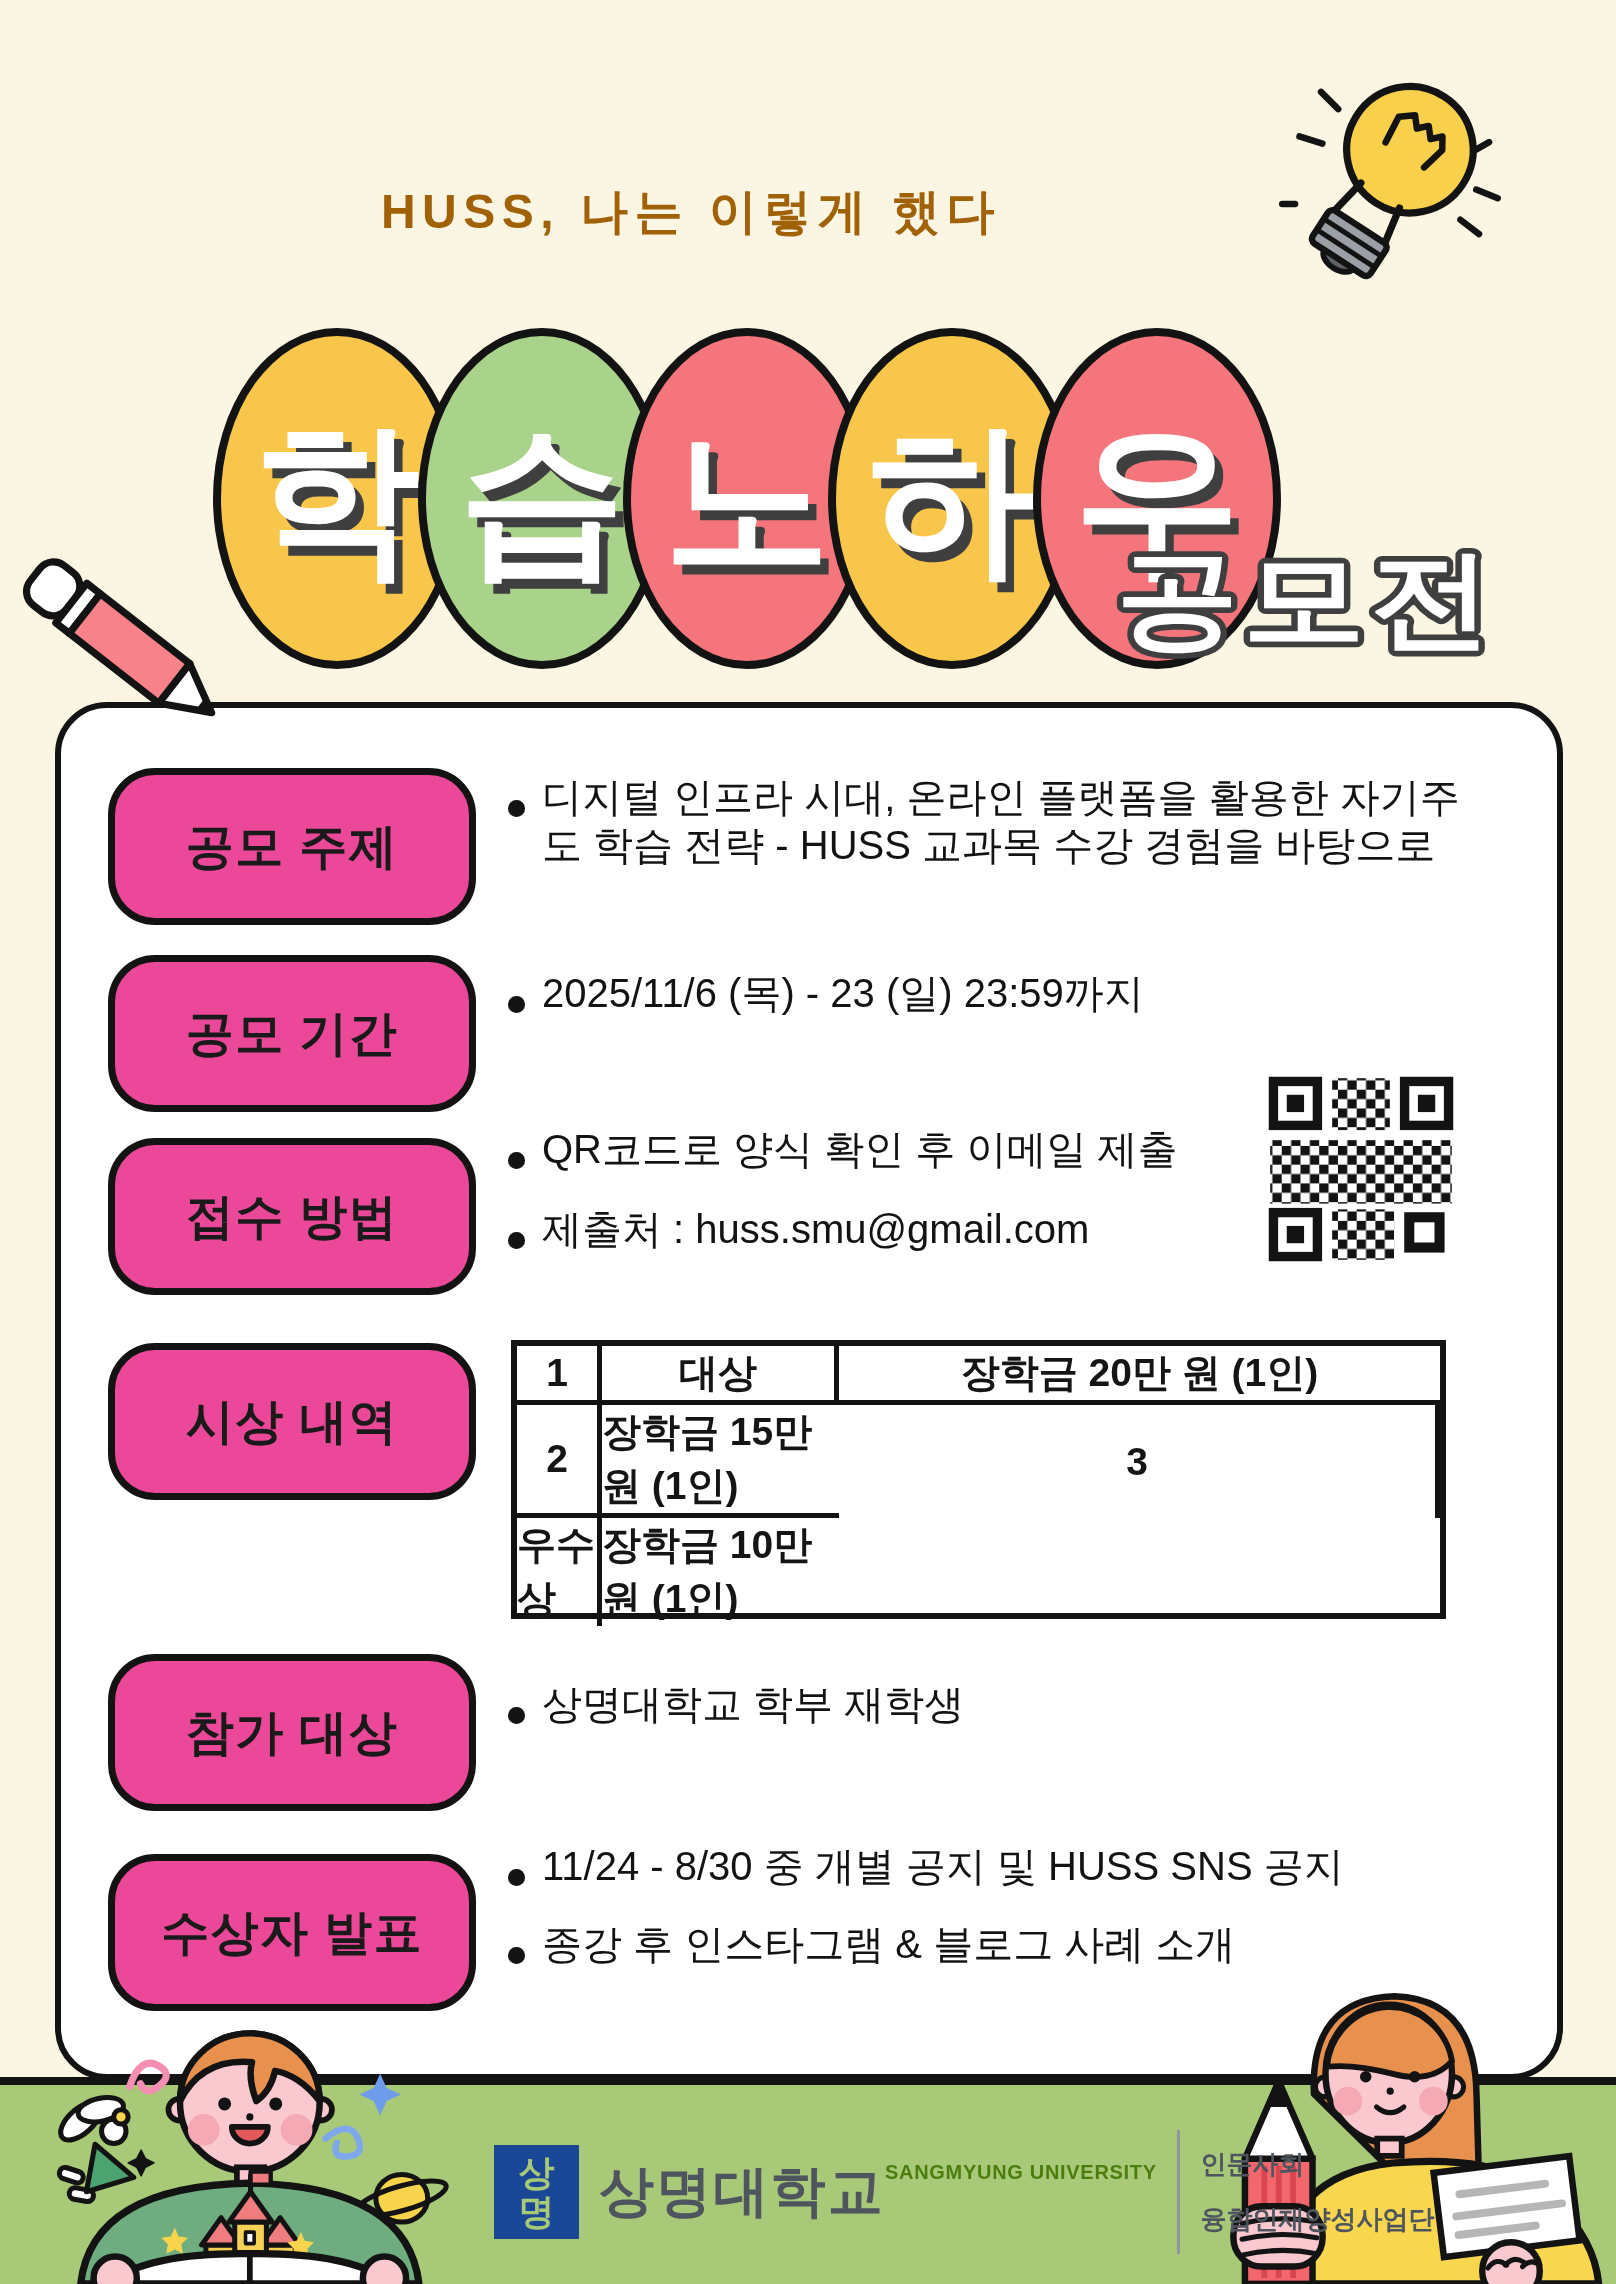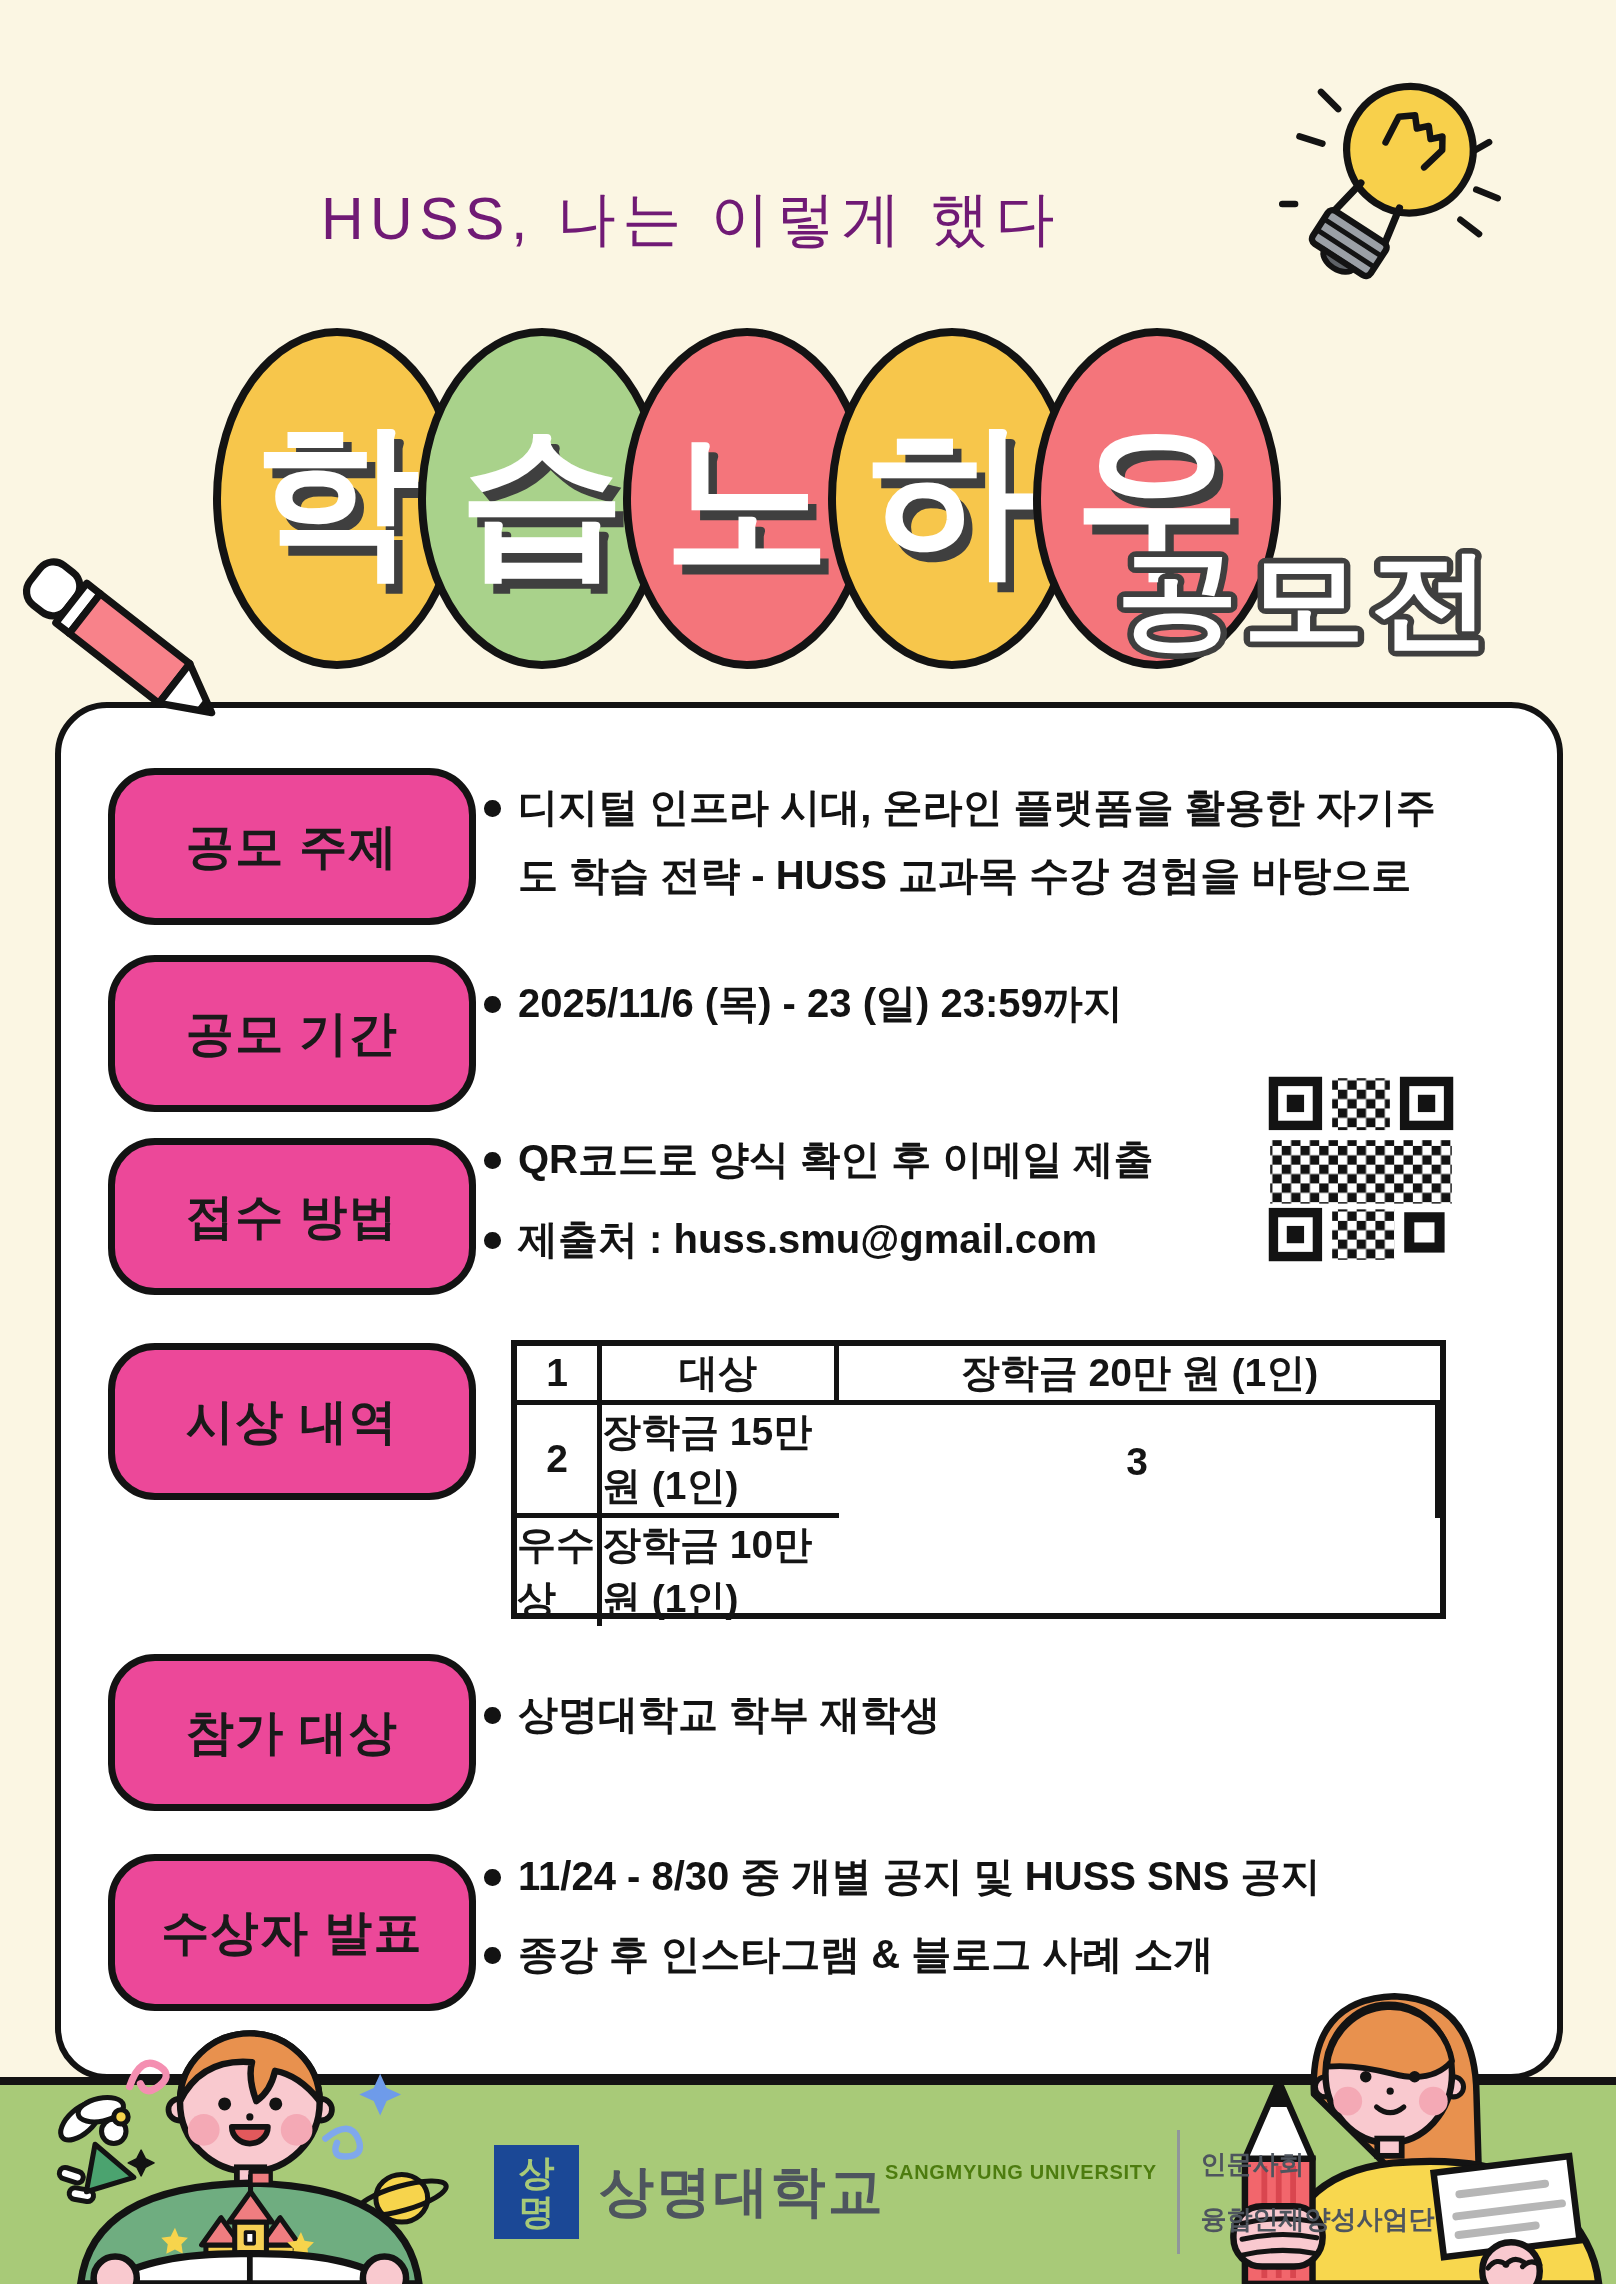--- a/index.html
+++ b/index.html
@@ -5,22 +5,22 @@
   * { margin:0; padding:0; box-sizing:border-box; }
   html,body { background:#e8e8e8; }
   .poster {
     position:relative; width:1616px; height:2284px; overflow:hidden;
     background:#FBF6E3; color:#151515;
     font-family:"Liberation Sans","DejaVu Sans",sans-serif;
   }
   
   .main-title {
     position:absolute; left:65px; top:180px; width:1252px;
-    text-align:center; font-size:59px; font-weight:400; letter-spacing:6.5px;
-    color:#701a75; white-space:nowrap;
+    text-align:center; font-size:48px; font-weight:700; letter-spacing:6.5px;
+    color:#a16207; white-space:nowrap;
   }
   .bulb-svg { position:absolute; left:1279px; top:66px; width:232px; height:217px; }
   
   .circles { position:absolute; left:213px; top:328px; display:flex; }
   .circle {
     width:248px; height:341px; border:8px solid #131313; border-radius:50%;
     display:flex; align-items:center; justify-content:center; flex:none;
   }
   .circle + .circle { margin-left:-43px; }
   .c-yellow { background:#F7C64B; }
@@ -38,22 +38,22 @@
     background:#ffffff; border:6.5px solid #131313; border-radius:52px;
   }
   .pill {
     position:absolute; left:108px; width:368px; height:157px;
     background:#ec4899; border:7.2px solid #131313; border-radius:47px;
     display:flex; align-items:center; justify-content:center;
     font-size:48px; font-weight:900; letter-spacing:1.4px; color:#1a1a1a;
     white-space:nowrap; z-index:2;
   }
   .item {
-    position:absolute; left:483px; padding-left:35px;
-    font-size:40px; font-weight:700; line-height:68px; color:#131313;
+    position:absolute; left:507px; padding-left:35px;
+    font-size:40px; font-weight:400; line-height:48px; color:#131313;
     white-space:pre-line; z-index:2;
   }
   .item::before {
     content:""; position:absolute; left:1.4px; top:27px;
     width:16.6px; height:16.6px; border-radius:50%; background:#131313;
   }
   .qr-svg { position:absolute; left:1263px; top:1071px; width:196px; height:196px; z-index:2; }
   
   .awards {
     position:absolute; left:511px; top:1340px; width:935px; height:279px;

